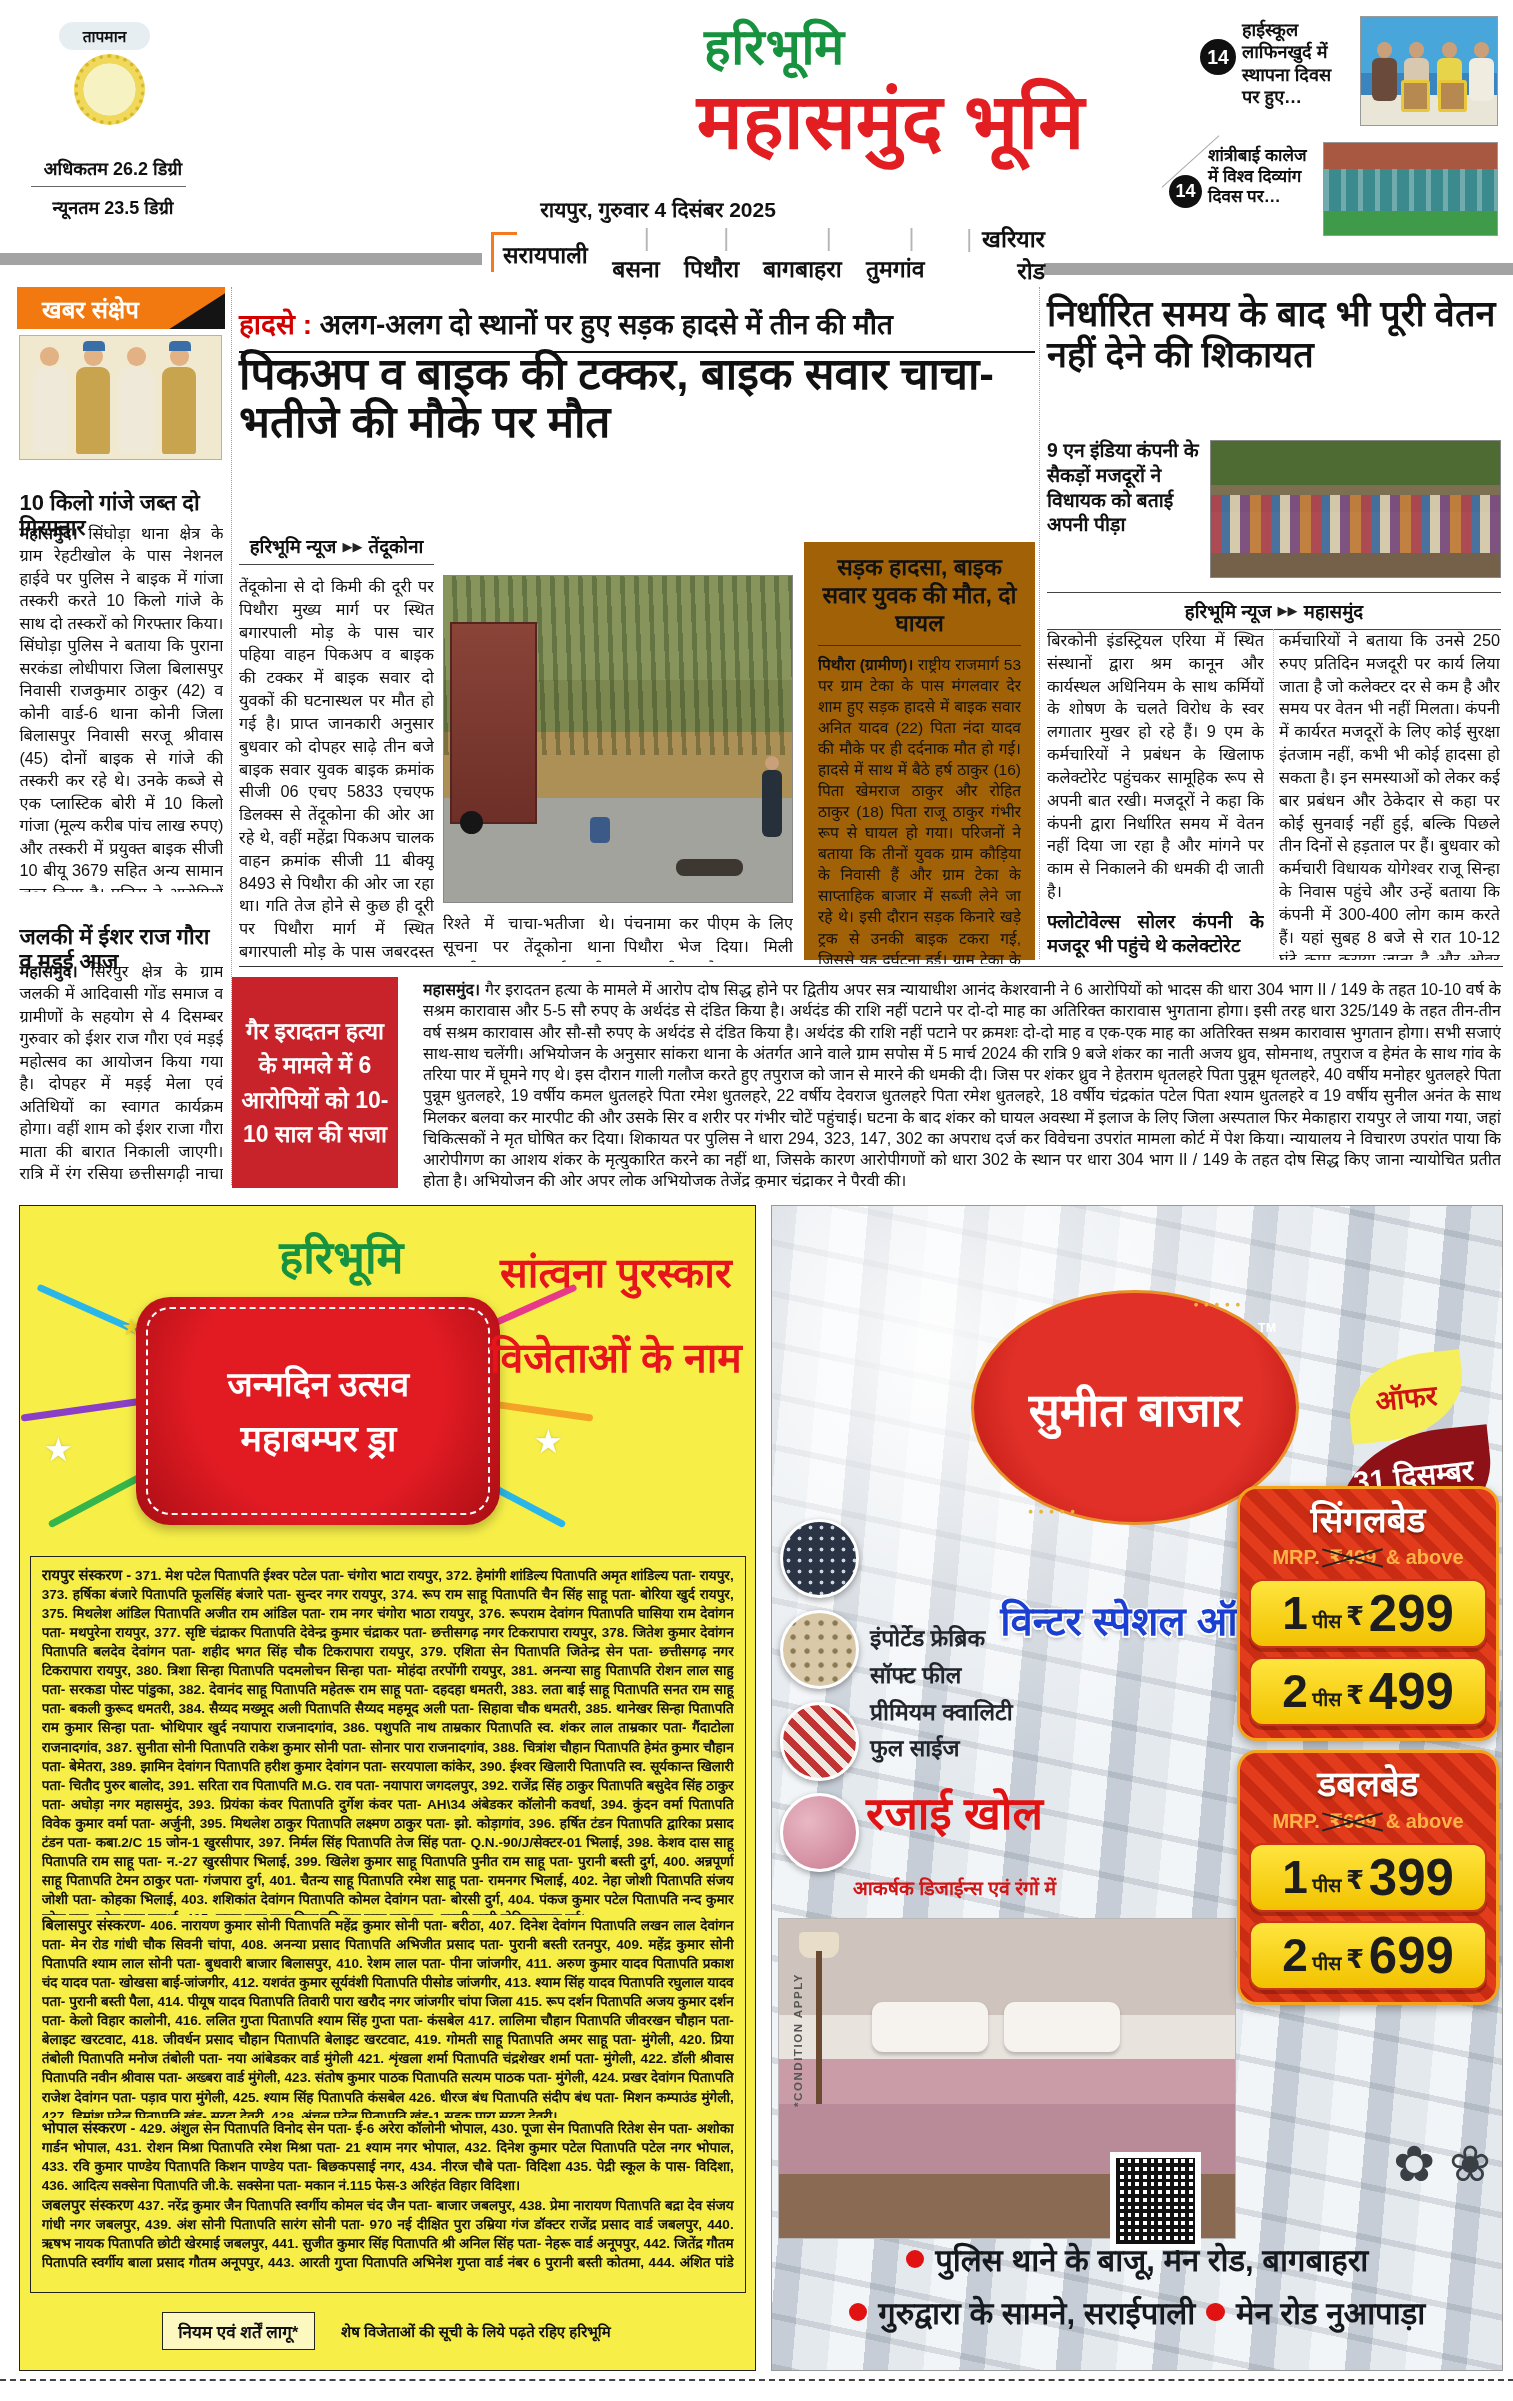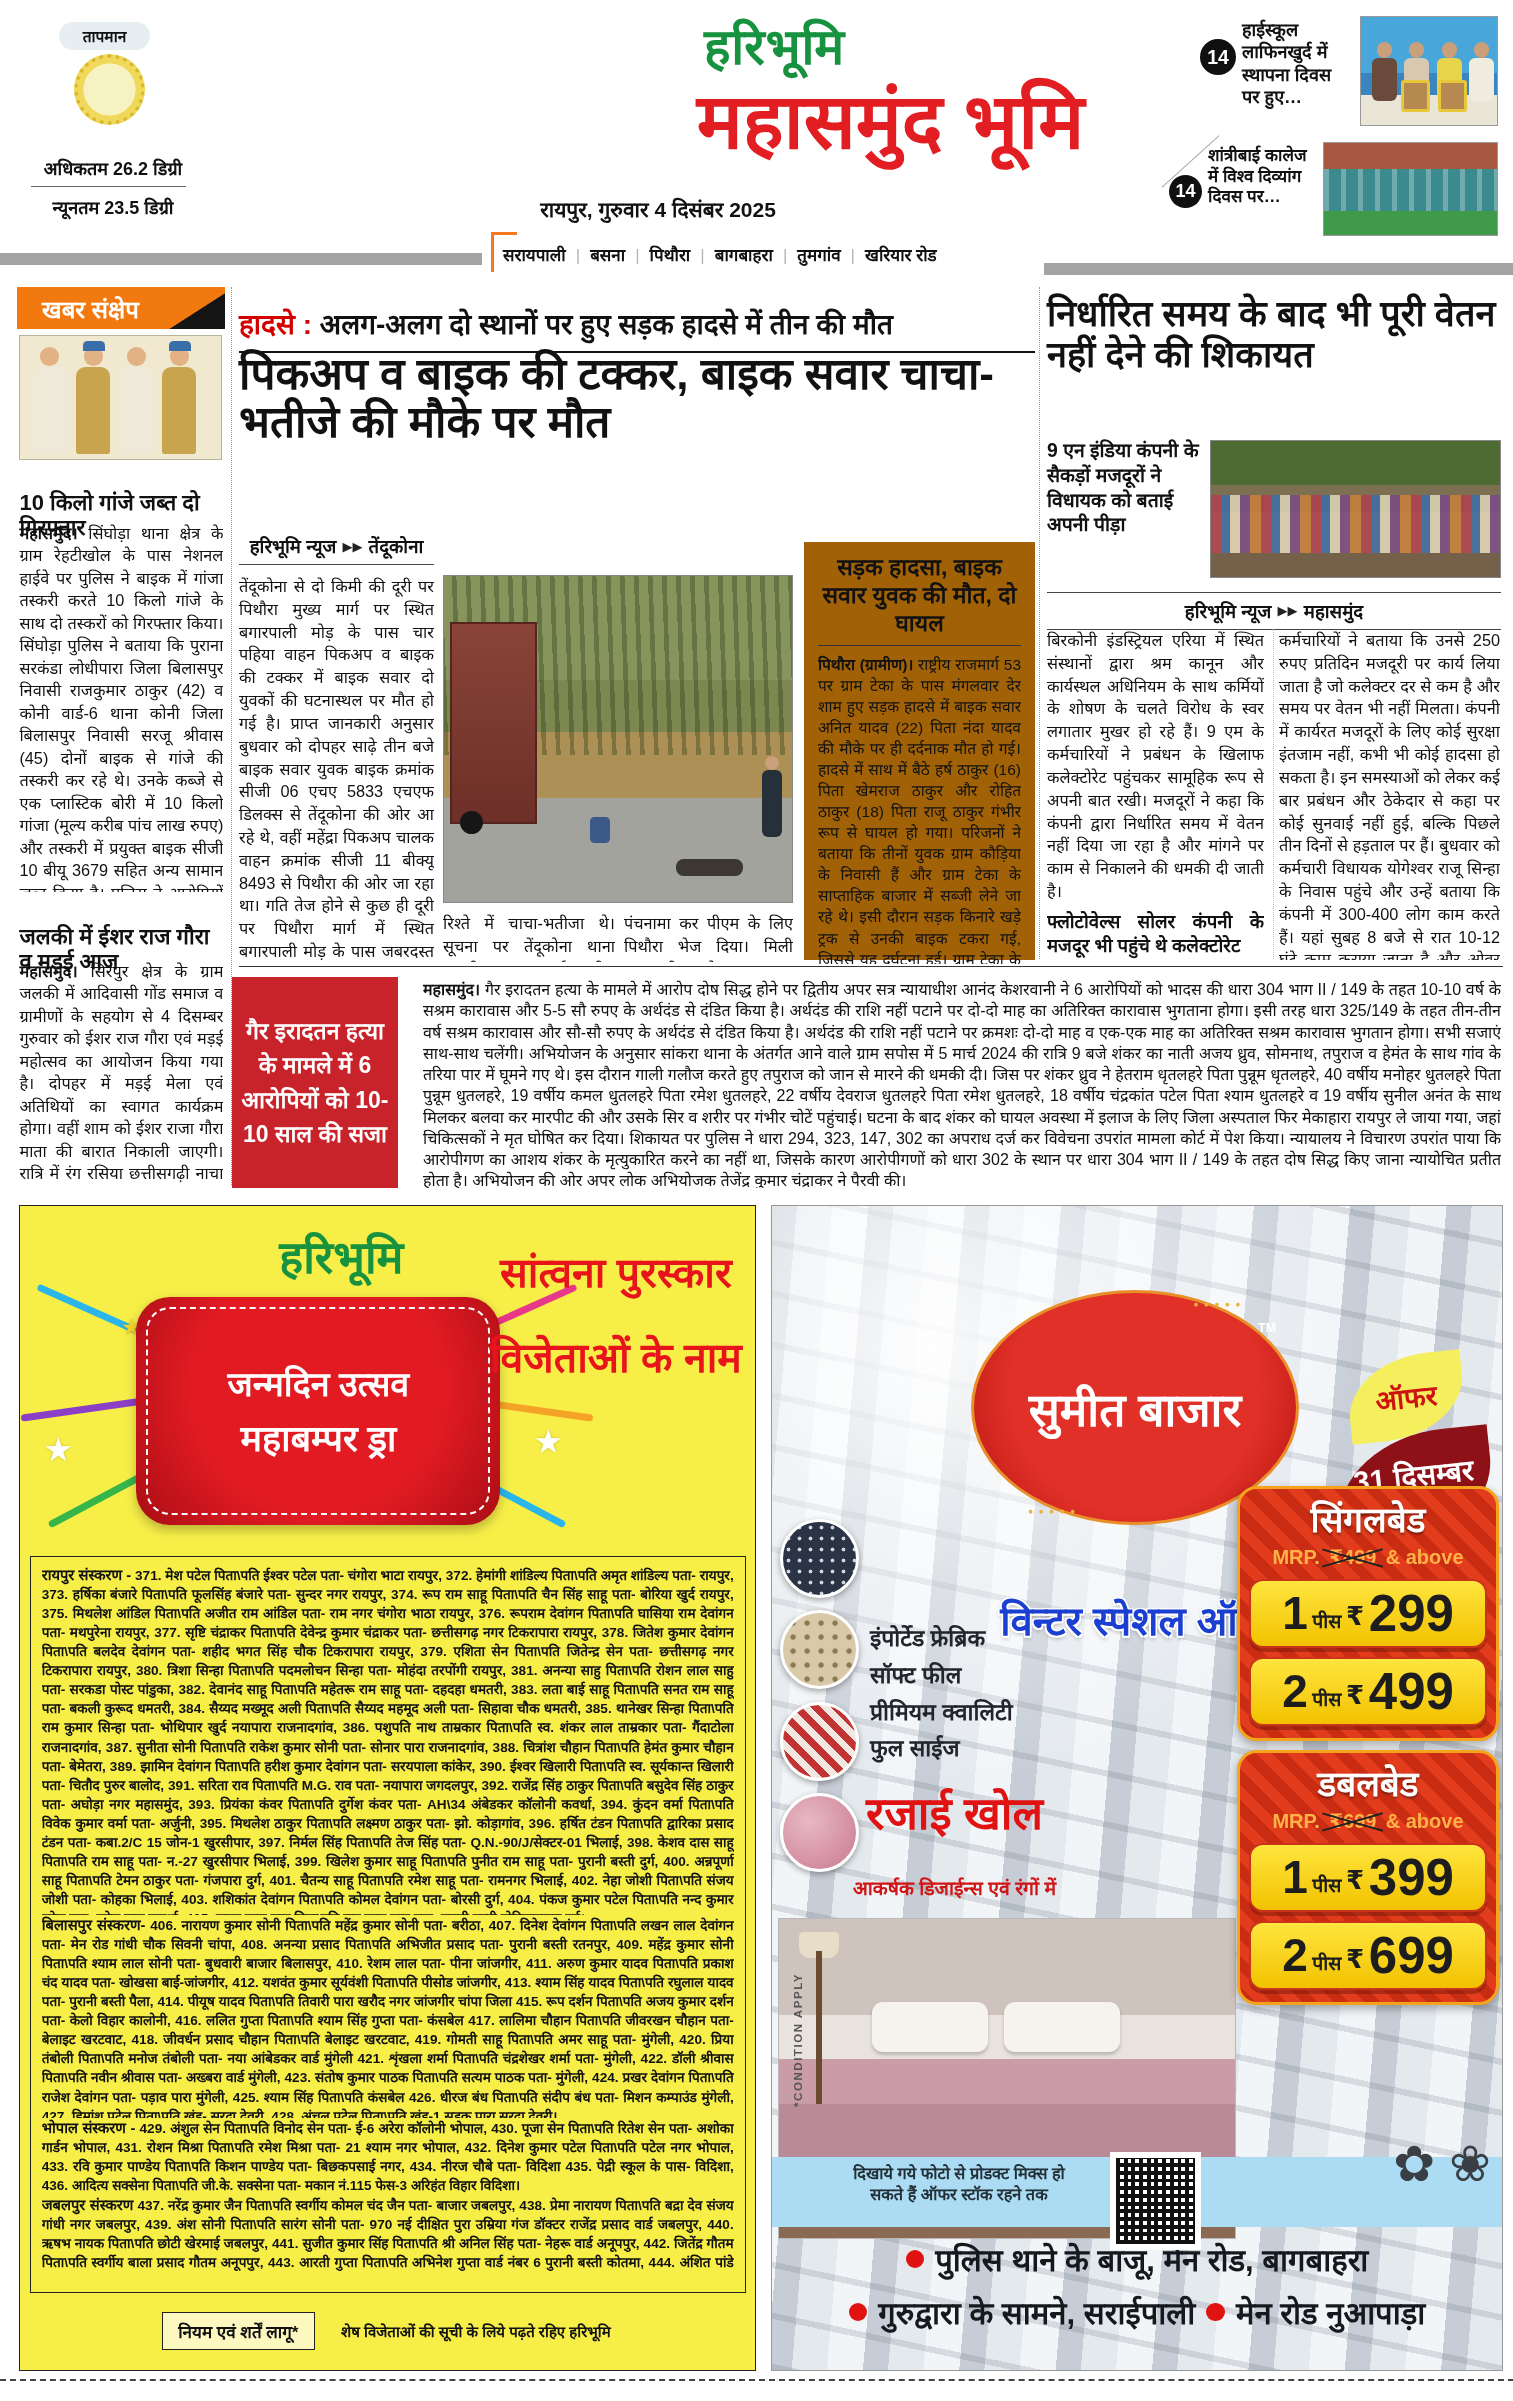--- a/index.html
+++ b/index.html
@@ -35,21 +35,21 @@
   .ph1bg .pp::before{content:"";position:absolute;top:-15.5px;left:4.6px;width:15.5px;height:15.5px;border-radius:50%;background:#caa07a;}
   .ph1bg .g{position:absolute;bottom:12%;width:23px;height:26px;border:3.1px solid #e8c83a;background:#b5894f;border-radius:3.1px;}
   .ph2bg{background:linear-gradient(180deg,#a85840 0 28%,#3b8a8e 28% 74%,#3f9a4a 74%);}
   .ph2bg::before{content:"";position:absolute;inset:28% 0 26% 0;
     background:repeating-linear-gradient(90deg,rgba(255,255,255,.28) 0 4.6px,transparent 4.6px 17px);}
   .corner-line{left:1152px;top:161px;width:77px;border-top:1.5px solid #aaa;transform:rotate(-42deg);}
 
   .navbar-l{left:0;top:253px;width:482px;height:11.6px;background:#a3a3a3;}
   .navbar-r{left:1044px;top:263px;width:470px;height:11.6px;background:#a3a3a3;}
   .nav-bracket{left:491px;top:232px;width:23px;height:37px;border-left:3.9px solid #f4791f;border-top:3.9px solid #f4791f;}
-  .nav-items{left:503px;top:237px;width:542px;height:34px;display:flex;align-items:center;font-size:17px;font-weight:800;text-align:right;}
+  .nav-items{left:503px;top:237px;width:542px;height:34px;display:flex;align-items:center;font-size:23px;font-weight:800;text-align:right;}
   .nav-item+.nav-item::before{content:"|";color:#b5b5b5;font-weight:400;margin:0 10px;}
 
   
   .briefs-head{left:17px;top:287px;width:208px;height:42px;background:#f2790f;color:#fff;
     display:flex;align-items:center;padding-left:25px;box-sizing:border-box;font-size:24px;font-weight:800;}
   .briefs-fold{position:absolute;right:0;top:6.2px;width:56px;height:36px;background:#141414;
     clip-path:polygon(0 100%,100% 0,100% 100%);}
   .briefs-img{left:19.4px;top:335px;width:203px;height:125px;background:#f1e9cf;border:0.8px solid #b9b39a;box-sizing:border-box;}
   .pf{position:absolute;bottom:4.6px;width:34px;height:87px;border-radius:9.3px 9.3px 3.1px 3.1px;}
   .pf::before{content:"";position:absolute;top:-20px;left:7.7px;width:18.6px;height:18.6px;border-radius:50%;background:#e2b184;}
@@ -400,23 +400,20 @@
       </div>
       <div class="pb-row">
         <span class="pb-qty">2</span>
         <span class="pb-unit">पीस</span>
         <span class="pb-rs">₹</span>
         <span class="pb-price">699</span>
       </div>
     </div>
 
     <div class="sm-cond">*CONDITION APPLY</div>
-    <div class="sm-strip">
-      <div class="sm-strip-tx">दिखाये गये फोटो से प्रोडक्ट मिक्स हो सकते हैं ऑफर स्टॉक रहने तक</div>
-    </div>
     <div class="sm-qr">
         <div class="qr-pat"></div>
       </div>
     <div class="sm-flowers"></div>
     <div class="sm-locs">
       <div class="loc-row">
         <span class="rb"></span>
         <span>पुलिस थाने के बाजू, मेन रोड, बागबाहरा</span>
       </div>
       <div class="loc-row">

